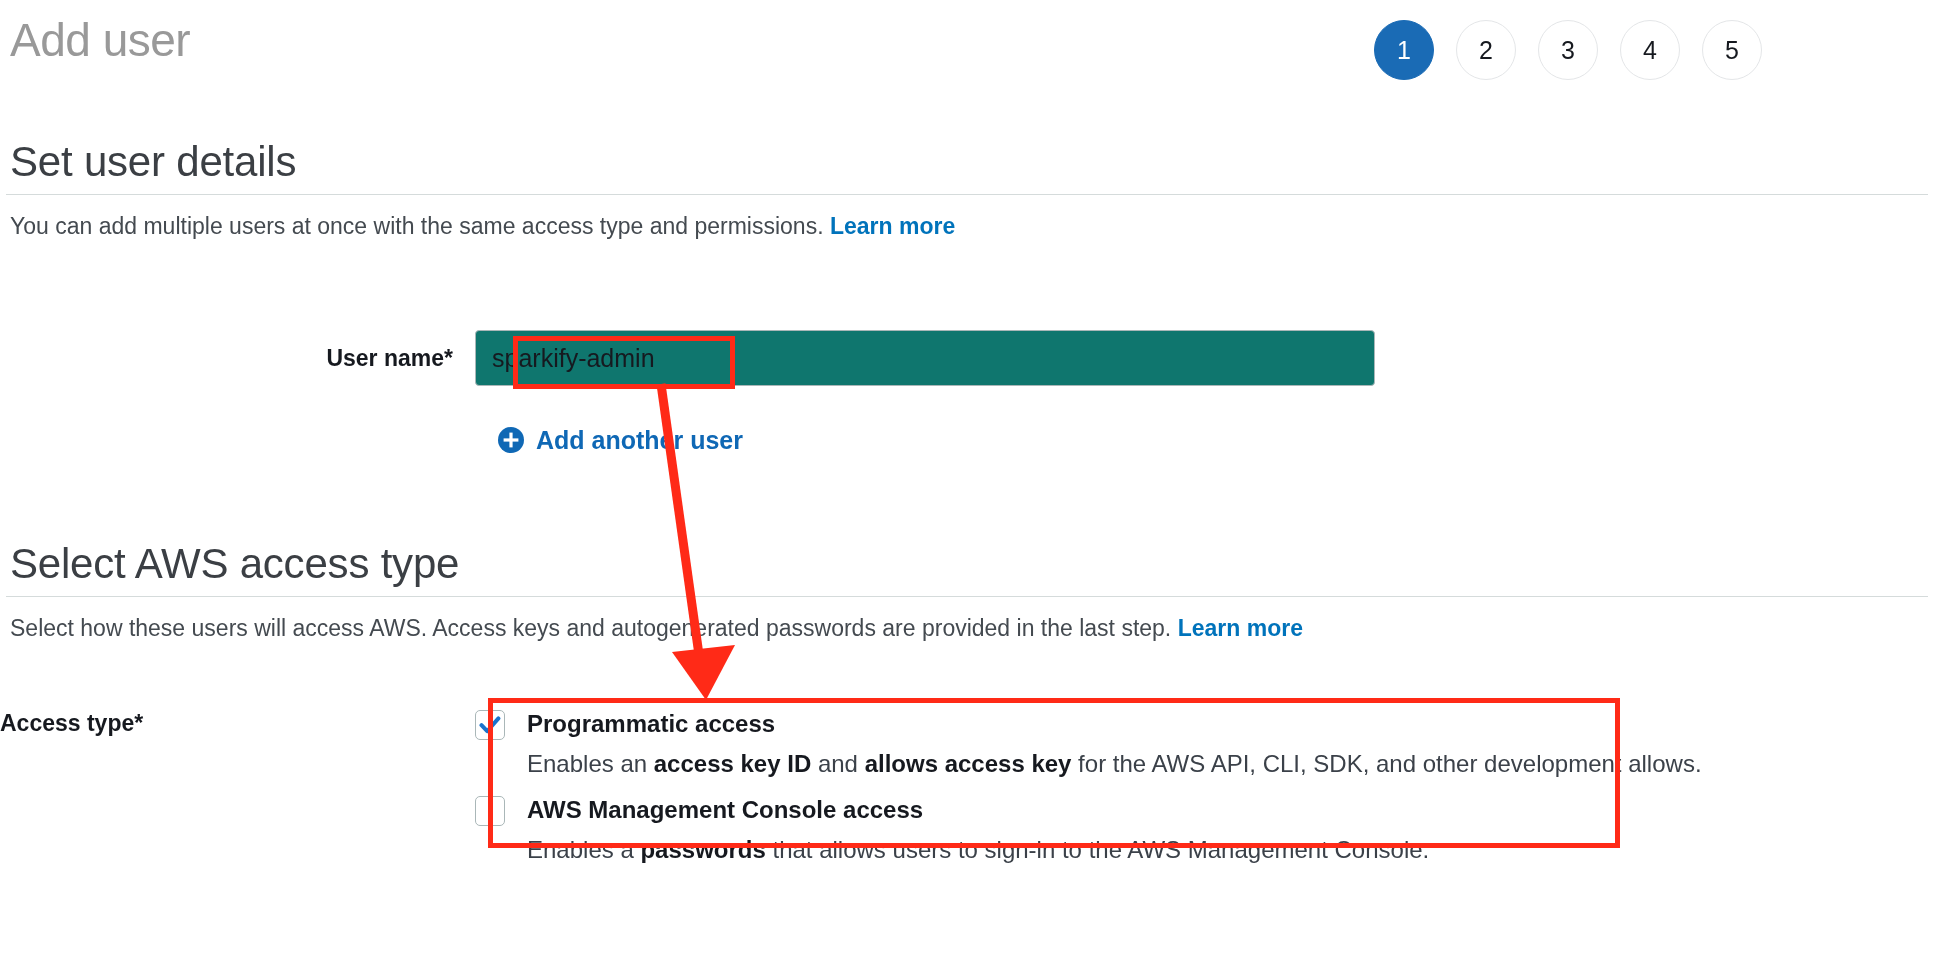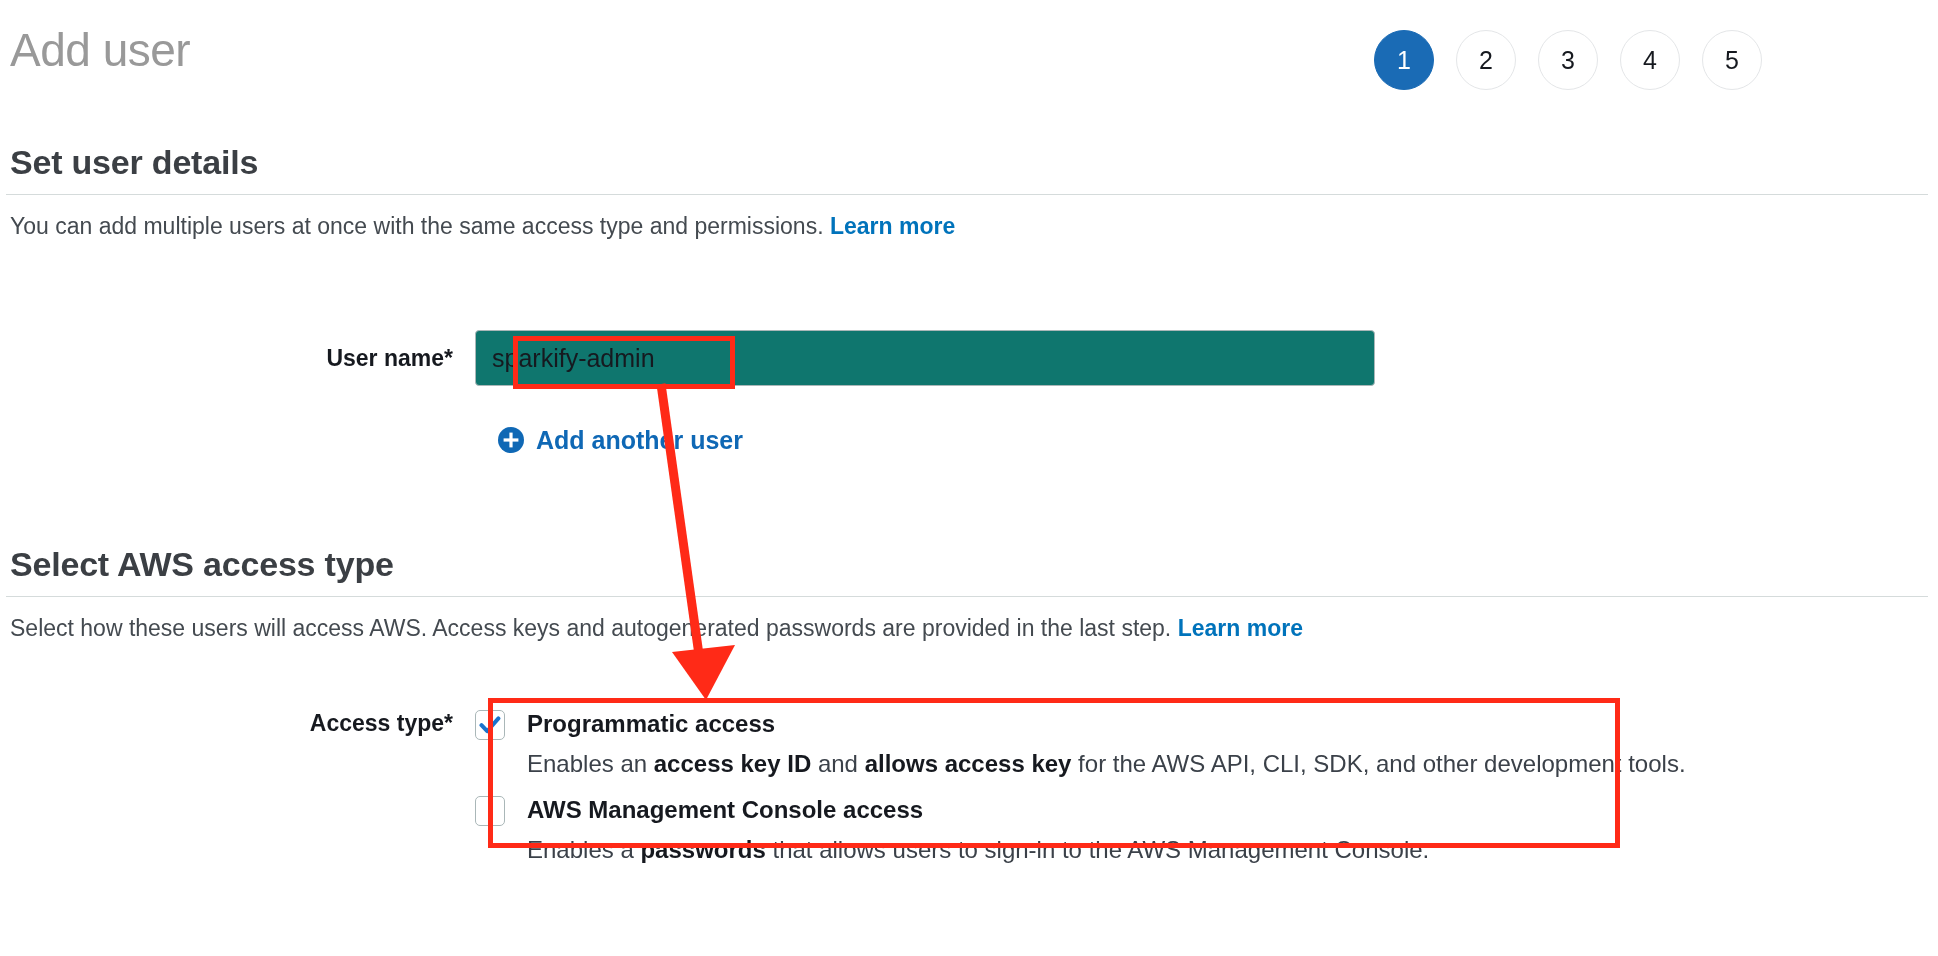--- a/index.html
+++ b/index.html
@@ -14,21 +14,21 @@
     position: relative;
     font-family: "Liberation Sans", sans-serif;
     color: #16191f;
     overflow: hidden;
   }
 
   
   .page-header {
     position: absolute;
     left: 0;
-    top: 14px;
+    top: 4px;
     width: 1784px;
     height: 100px;
     display: flex;
     align-items: flex-start;
     justify-content: space-between;
   }
   .page-title {
     margin: 0;
     padding-left: 10px;
     padding-top: 6px;
@@ -65,22 +65,22 @@
   }
 
   
   .section {
     position: absolute;
     left: 0;
     width: 1938px;
   }
   .section-title {
     margin: 0 0 0 10px;
-    font-size: 34px;
-    font-weight: 700;
+    font-size: 42px;
+    font-weight: 400;
     color: #3b3f44;
     line-height: 48px;
     letter-spacing: -0.2px;
   }
   .divider {
     height: 1px;
     background: #d5dbdb;
     margin: 8px 10px 0 6px;
     width: 1922px;
   }
@@ -153,21 +153,21 @@
   .access-type-row {
     position: absolute;
     left: 0;
     top: 700px;
     width: 1938px;
     display: flex;
     align-items: flex-start;
   }
   .access-label {
     width: 475px;
-    text-align: right;
+    text-align: left;
     padding-right: 22px;
     font-size: 23px;
     font-weight: 700;
     color: #16191f;
     line-height: 46px;
   }
   .access-options {
     display: flex;
     flex-direction: column;
     gap: 6px;
@@ -290,21 +290,21 @@
   <div class="access-options">
 
     <div class="access-option">
       <div class="checkbox checked">
         <svg class="tick" viewBox="0 0 22 22" xmlns="http://www.w3.org/2000/svg">
           <path d="M2.5 11.2 L8.2 17.2 L19.4 4.4" stroke="#1a73cc" stroke-width="4" fill="none" stroke-linecap="round" stroke-linejoin="round"></path>
         </svg>
       </div>
       <div class="option-text">
         <div class="option-title">Programmatic access</div>
-        <div class="option-desc"><span>Enables an </span><b>access key ID</b><span> and </span><b>allows access key</b><span> for the AWS API, CLI, SDK, and other development tools.</span></div>
+        <div class="option-desc"><span>Enables an </span><b>access key ID</b><span> and </span><b>allows access key</b><span> for the AWS API, CLI, SDK, and other development allows.</span></div>
       </div>
     </div>
 
     <div class="access-option">
       <div class="checkbox">
         
       </div>
       <div class="option-text">
         <div class="option-title">AWS Management Console access</div>
         <div class="option-desc"><span>Enables a </span><b>passwords</b><span> that allows users to sign-in to the AWS Management Console.</span></div>

